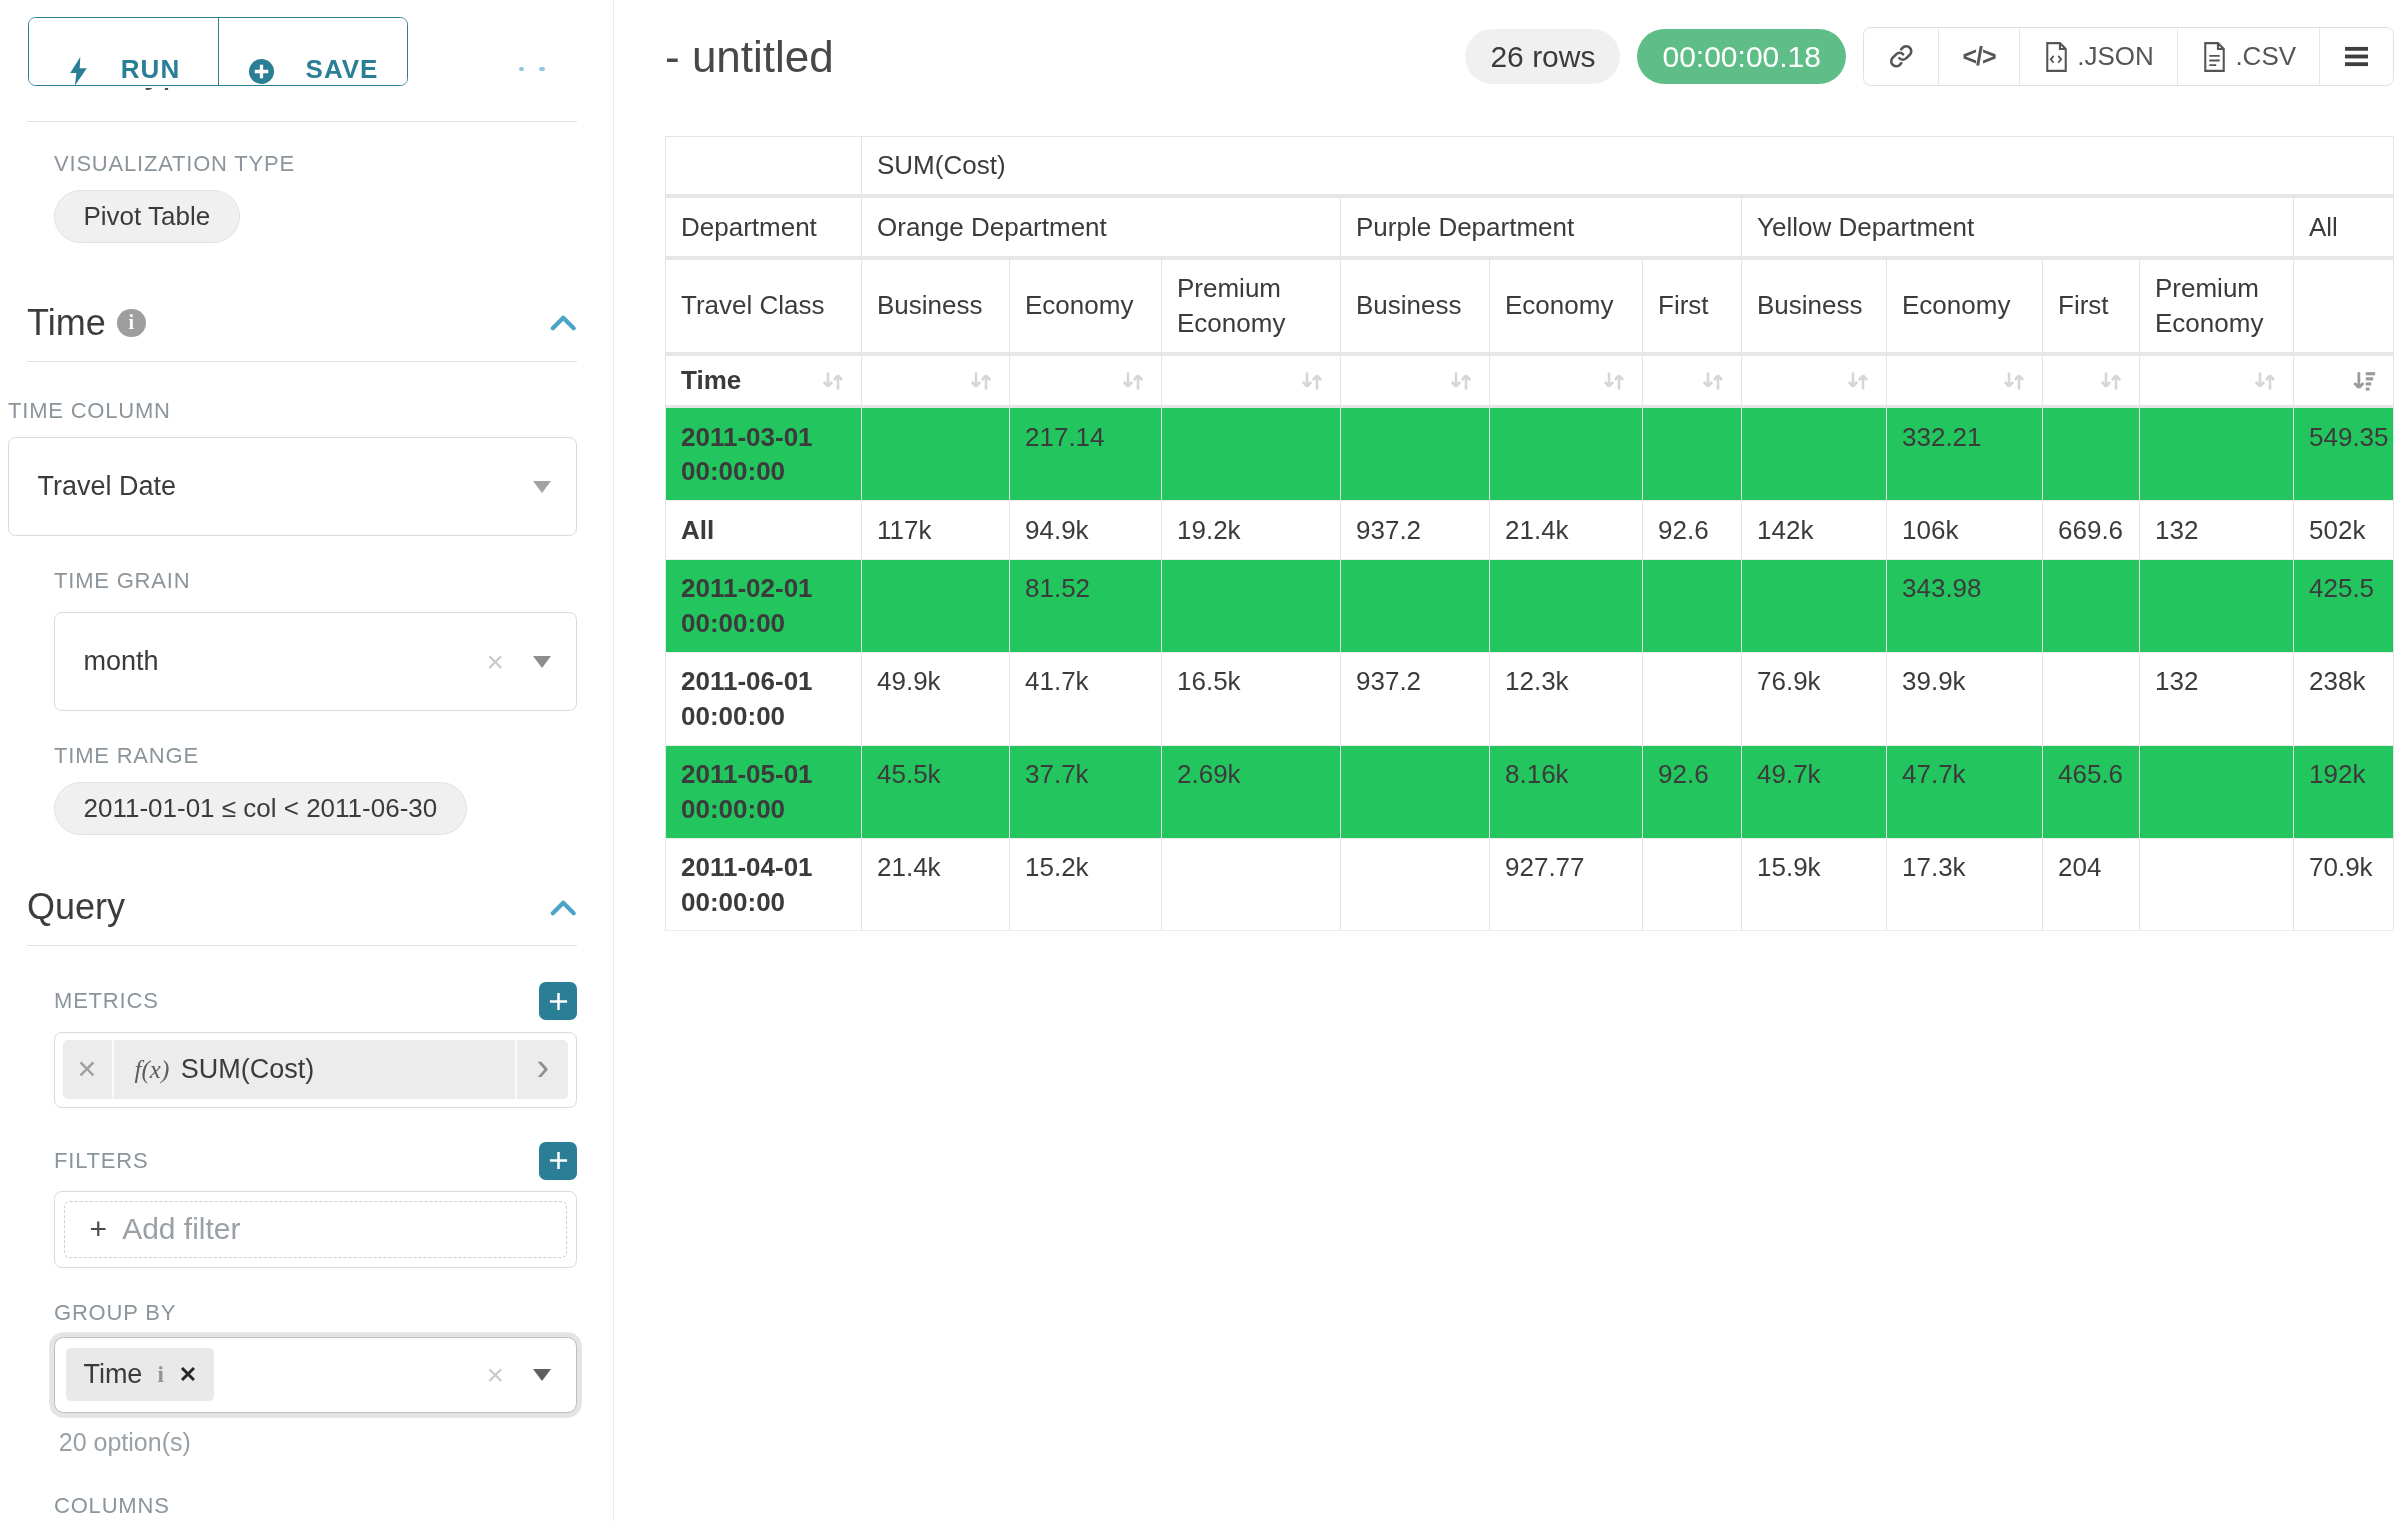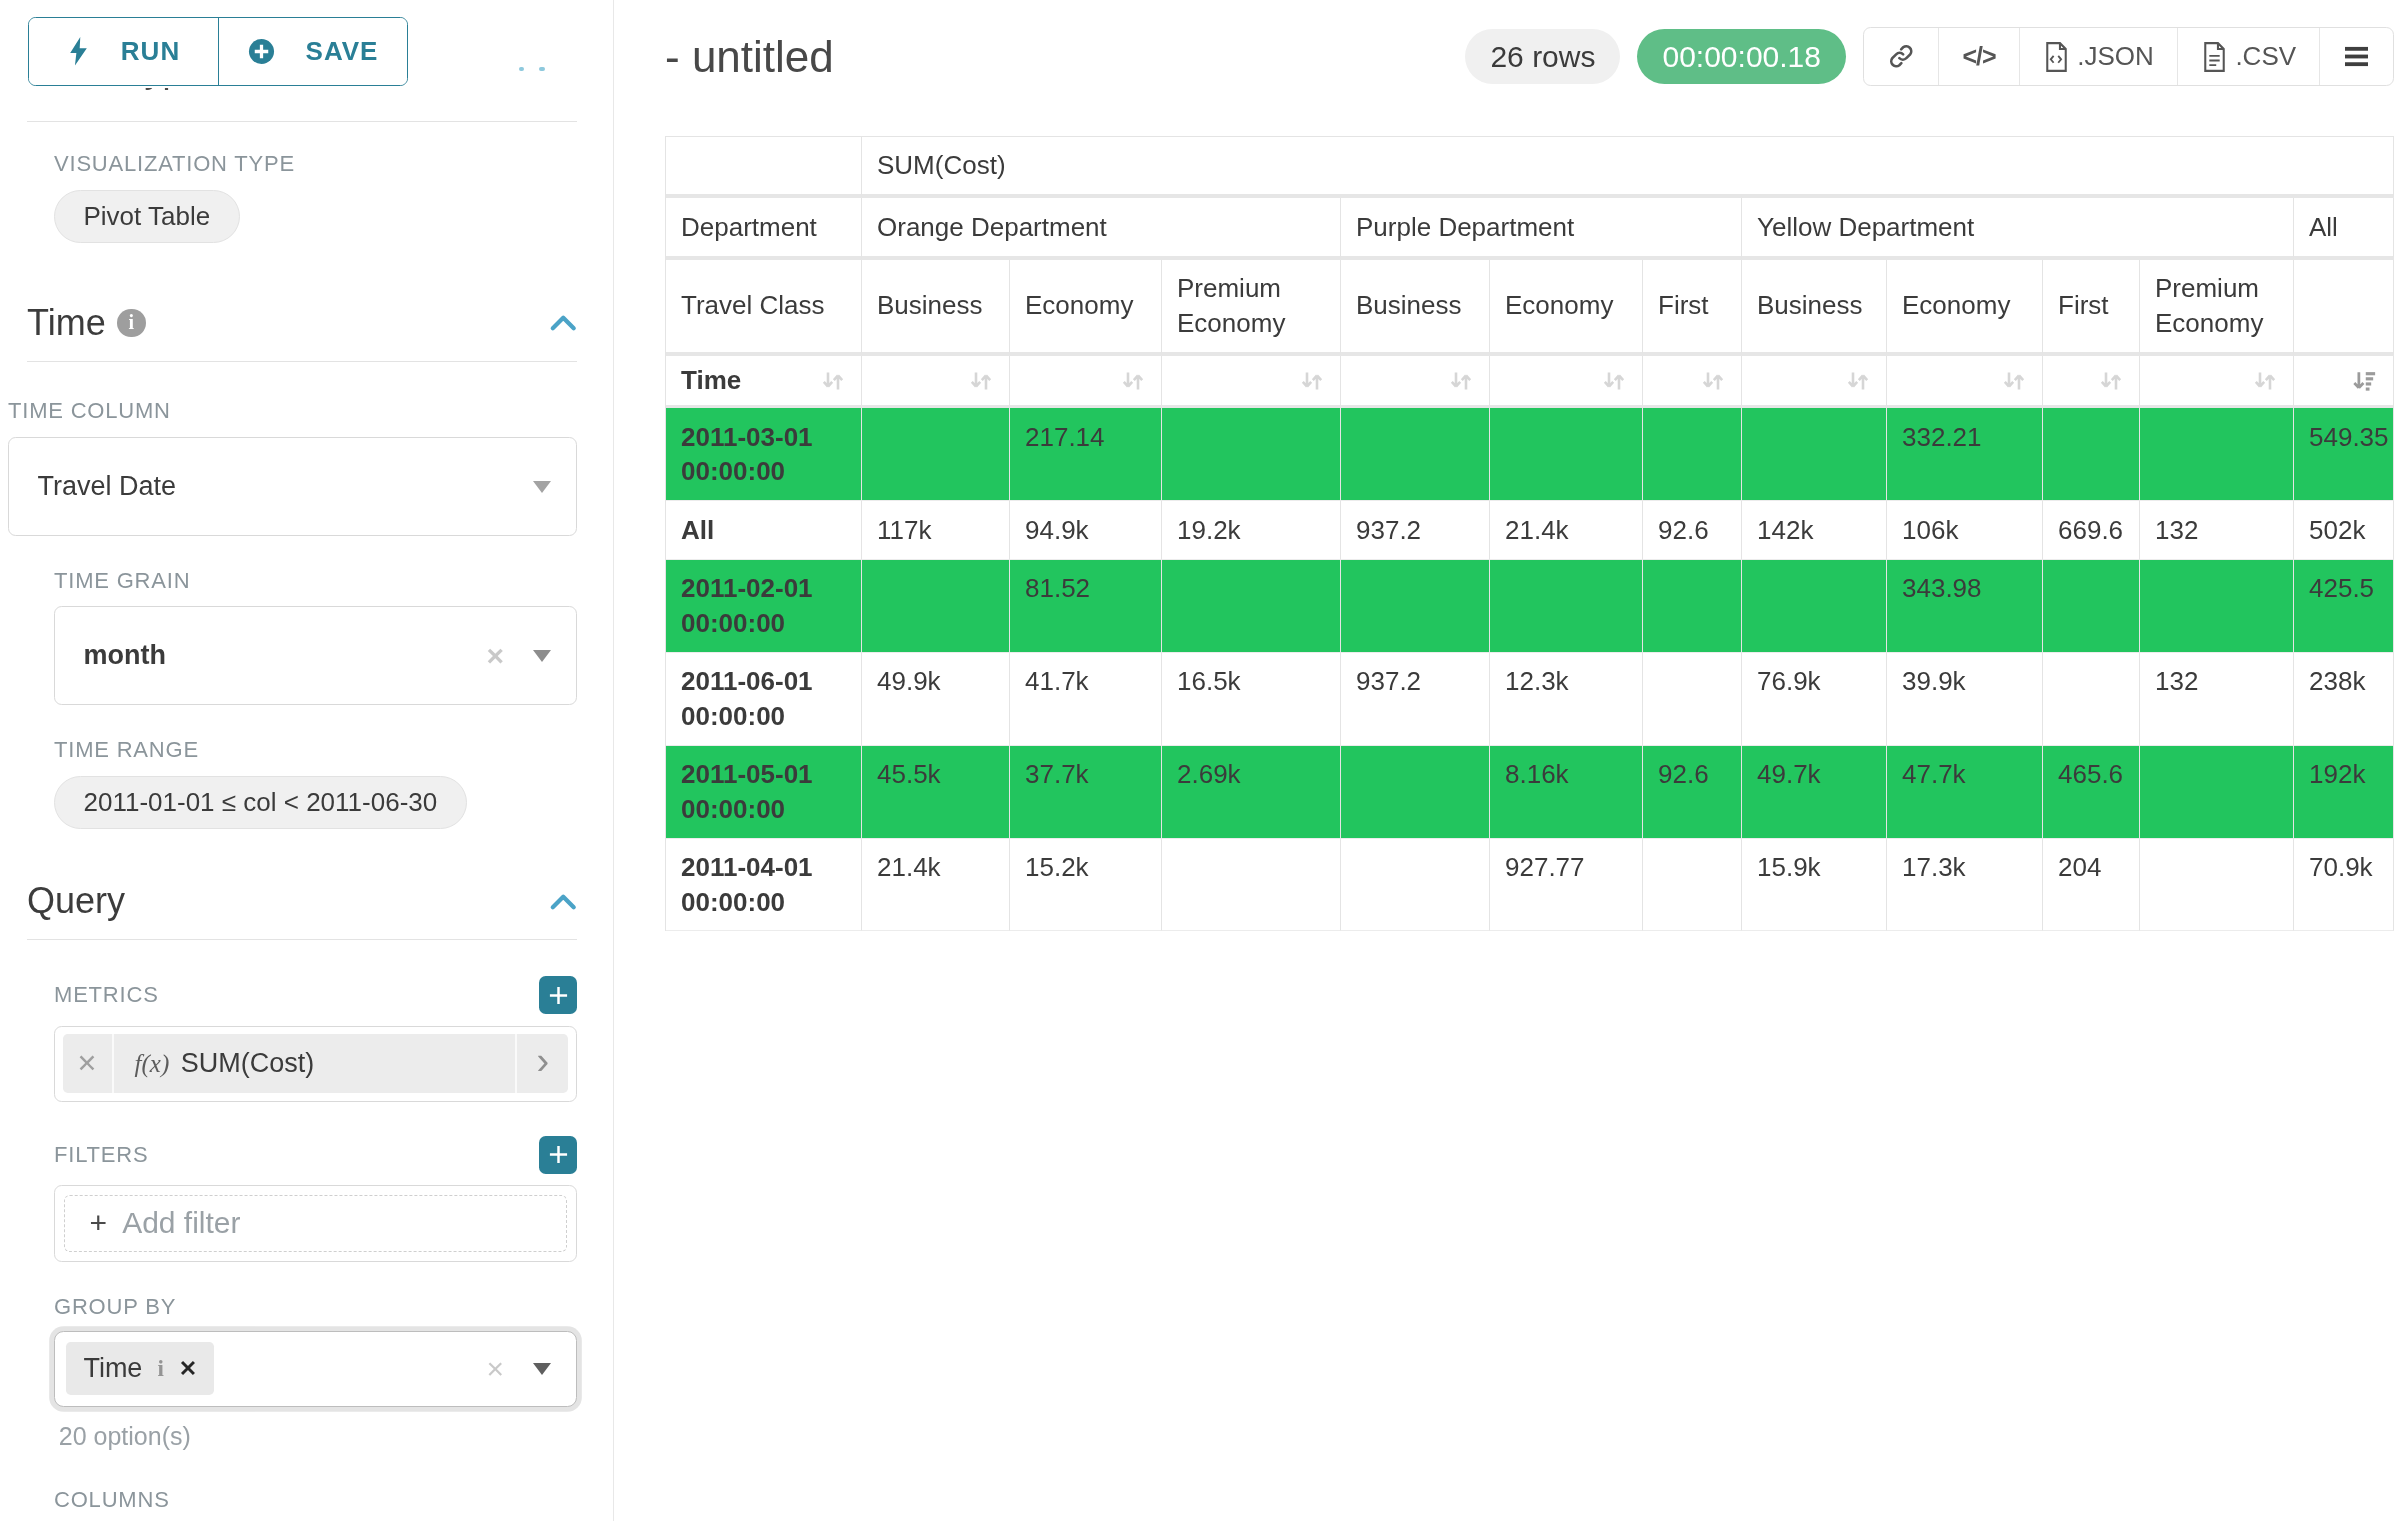--- a/index.html
+++ b/index.html
@@ -8,21 +8,21 @@
   .app { display:flex; width:2406px; height:1522px; }
 
   
   .panel { width:614px; min-width:614px; height:1522px; border-right:1.9px solid #e8e8e8;
     position:relative; overflow:hidden; }
   .panel-top { position:relative; height:122px; margin:0 36px 0 27px; border-bottom:1.9px solid #e3e3e3; }
   .chart-type-heading { position:absolute; left:0; top:49px; font-size:36px; color:#4a4a4a; z-index:0; }
   .btn-bar { position:absolute; left:0; right:0; top:0; height:88px; background:#fff; z-index:1; }
   .btn-group { position:absolute; left:1px; top:17px; display:flex; border:1.9px solid var(--accent);
     border-radius:7.6px; overflow:hidden; background:#fff; }
-  .btn { width:189px; height:67px; display:flex; align-items:center; justify-content:center; gap:31px;
+  .btn { width:189px; height:67px; display:flex; align-items:flex-end; justify-content:center; gap:31px;
     background:#fff; color:var(--accent); font-size:26px; font-weight:700; letter-spacing:1px; cursor:pointer; }
   .btn + .btn { border-left:1.9px solid var(--accent); }
   .peek-dots { position:absolute; right:32px; top:67px; z-index:2; display:flex; gap:15px; }
   .peek-dots span { width:5.7px; height:3.8px; background:#8ec9dd; border-radius:1.9px; }
 
   .ctl-label { font-size:22px; letter-spacing:0.8px; color:#8b959b; }
   .indent { margin-left:54px; margin-right:36px; }
 
   .pill { display:inline-flex; align-items:center; height:53px; padding:0 28.5px; border-radius:28.5px;
     background:#f0f0f0; border:1.9px solid #e2e2e2; font-size:26px; color:#3b3b3b; }
@@ -154,21 +154,21 @@
     <div class="indent" style="margin-top:36px;margin-left:8px;">
       <div class="ctl-label">TIME COLUMN</div>
       <div class="select-box" style="margin-top:13.3px;">
         <span>Travel Date</span>
         <span class="caret" style="border-top-color:#a3a3a3;"></span>
       </div>
     </div>
 
     <div class="indent" style="margin-top:32px;">
       <div class="ctl-label">TIME GRAIN</div>
-      <div class="select-box" style="margin-top:12px;font-weight:bold;">
+      <div class="select-box" style="margin-top:18px;">
         <span>month</span>
         <span class="clear-x">×</span>
         <span class="caret"></span>
       </div>
     </div>
 
     <div class="indent" style="margin-top:32px;">
       <div class="ctl-label">TIME RANGE</div>
       <div style="margin-top:13.3px;">
         <span class="pill">2011-01-01 ≤ col &lt; 2011-06-30</span>

